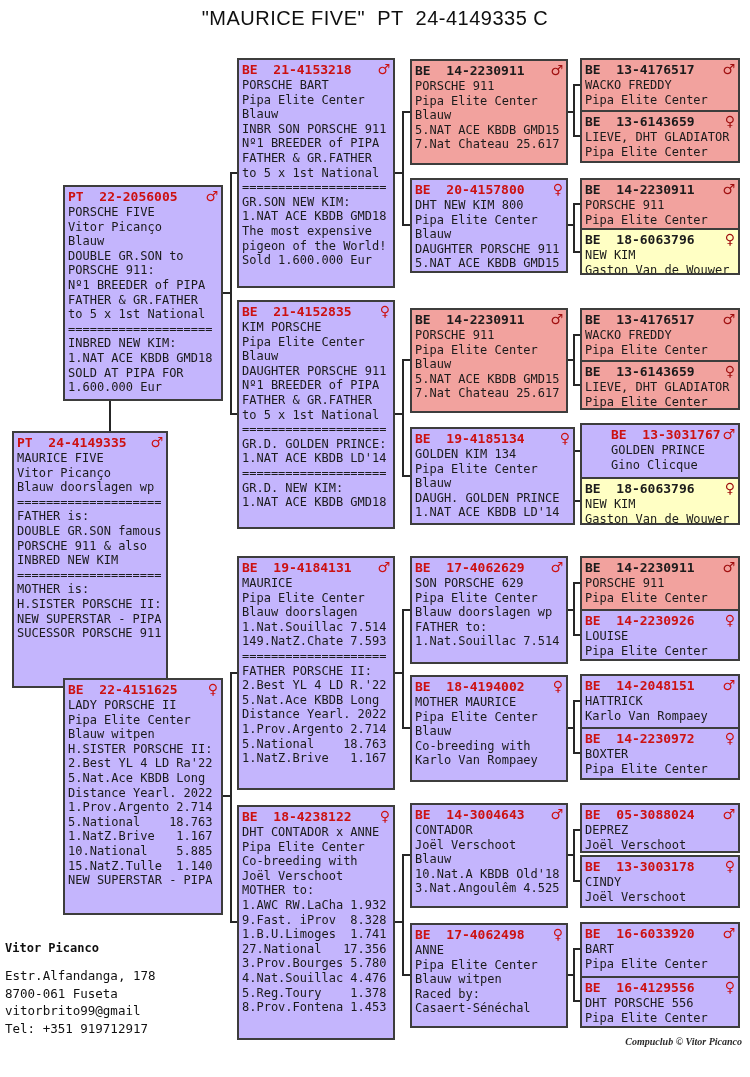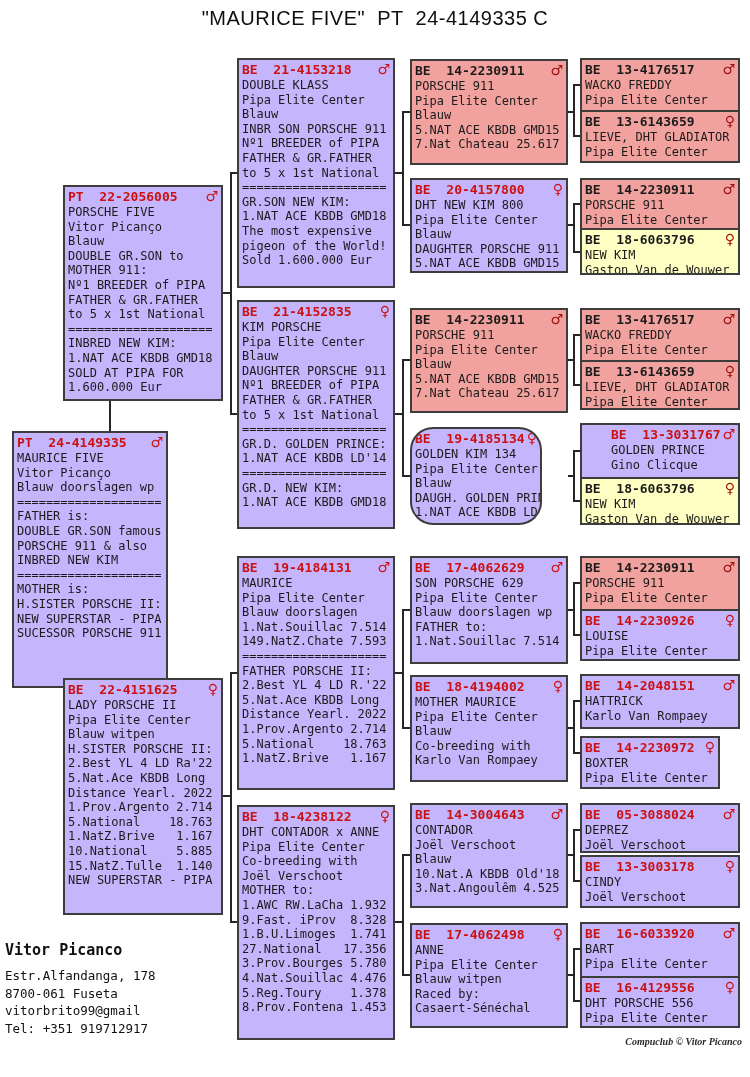--- a/index.html
+++ b/index.html
@@ -15,21 +15,21 @@
   .box.yellow{background:#FFFFC4;}
   .box-header{display:flex;justify-content:space-between;align-items:flex-start;
               font-weight:bold;font-size:13px;line-height:17px;white-space:pre;}
   .box-header .ring{color:#CC1111;}
   .box.pink .box-header .ring,.box.yellow .box-header .ring{color:#1b1b1b;}
   .sex{font-family:"DejaVu Sans",sans-serif;font-size:14px;line-height:16px;color:#CC1111;font-weight:bold;}
   .box.pink .sex,.box.yellow .sex{color:#A01010;}
   .box-body{font-size:12px;line-height:14.6px;color:#1b1b1b;}
   .box-body div{white-space:pre;}
   .connector{position:absolute;background:#262626;}
-  .owner{position:absolute;left:5px;top:941px;font-size:15px;font-weight:bold;color:#101010;white-space:pre;}
+  .owner{position:absolute;left:5px;top:941px;font-size:12px;font-weight:bold;color:#101010;white-space:pre;}
   .addr{position:absolute;left:5px;top:967px;font-size:12.5px;line-height:17.5px;color:#101010;}
   .addr div{white-space:pre;}
   .credit{position:absolute;right:8px;top:1036px;font-family:Liberation Serif, serif;
           font-style:italic;font-weight:bold;font-size:10px;color:#2b2b2b;white-space:pre;}
 </style>
 </head>
 <body>
 
 <div class="page">
   <div class="title">"MAURICE FIVE"  PT  24-4149335 C</div>
@@ -94,21 +94,21 @@
       <div class="connector" style="left: 573px; top: 1000px; width: 7px; height: 2px;"></div>
     </div>
   <div id="boxes">
       <div class="box white" style="left: 63px; top: 185px; width: 160px; height: 216px;">
         <div class="box-header"><span class="ring">PT  22-2056005</span><span class="sex">♂</span></div>
         <div class="box-body">
           <div>PORSCHE FIVE</div>
           <div>Vitor Picanço</div>
           <div>Blauw</div>
           <div>DOUBLE GR.SON to</div>
-          <div>MOTHER 911:</div>
+          <div>PORSCHE 911:</div>
           <div>Nº1 BREEDER of PIPA</div>
           <div>FATHER &amp; GR.FATHER</div>
           <div>to 5 x 1st National</div>
           <div>====================</div>
           <div>INBRED NEW KIM:</div>
           <div>1.NAT ACE KBDB GMD18</div>
           <div>SOLD AT PIPA FOR</div>
           <div>1.600.000 Eur</div>
         </div>
       </div>
@@ -144,21 +144,21 @@
           <div>5.National    18.763</div>
           <div>1.NatZ.Brive   1.167</div>
           <div>10.National    5.885</div>
           <div>15.NatZ.Tulle  1.140</div>
           <div>NEW SUPERSTAR - PIPA</div>
         </div>
       </div>
       <div class="box white" style="left: 237px; top: 58px; width: 158px; height: 230px;">
         <div class="box-header"><span class="ring">BE  21-4153218</span><span class="sex">♂</span></div>
         <div class="box-body">
-          <div>DOUBLE KLASS</div>
+          <div>PORSCHE BART</div>
           <div>Pipa Elite Center</div>
           <div>Blauw</div>
           <div>INBR SON PORSCHE 911</div>
           <div>Nº1 BREEDER of PIPA</div>
           <div>FATHER &amp; GR.FATHER</div>
           <div>to 5 x 1st National</div>
           <div>====================</div>
           <div>GR.SON NEW KIM:</div>
           <div>1.NAT ACE KBDB GMD18</div>
           <div>The most expensive</div>
@@ -243,21 +243,21 @@
       <div class="box pink" style="left: 410px; top: 308px; width: 158px; height: 105px;">
         <div class="box-header"><span class="ring">BE  14-2230911</span><span class="sex">♂</span></div>
         <div class="box-body">
           <div>PORSCHE 911</div>
           <div>Pipa Elite Center</div>
           <div>Blauw</div>
           <div>5.NAT ACE KBDB GMD15</div>
           <div>7.Nat Chateau 25.617</div>
         </div>
       </div>
-      <div class="box white" style="left: 410px; top: 427px; width: 132px; height: 98px; border-radius: 23px;">
+      <div class="box white" style="left: 410px; top: 427px; width: 165px; height: 98px;">
         <div class="box-header"><span class="ring">BE  19-4185134</span><span class="sex">♀</span></div>
         <div class="box-body">
           <div>GOLDEN KIM 134</div>
           <div>Pipa Elite Center</div>
           <div>Blauw</div>
           <div>DAUGH. GOLDEN PRINCE</div>
           <div>1.NAT ACE KBDB LD'14</div>
         </div>
       </div>
       <div class="box white" style="left: 410px; top: 556px; width: 158px; height: 108px;">
@@ -370,21 +370,21 @@
           <div>Pipa Elite Center</div>
         </div>
       </div>
       <div class="box white" style="left: 580px; top: 674px; width: 160px; height: 55px;">
         <div class="box-header"><span class="ring">BE  14-2048151</span><span class="sex">♂</span></div>
         <div class="box-body">
           <div>HATTRICK</div>
           <div>Karlo Van Rompaey</div>
         </div>
       </div>
-      <div class="box white" style="left: 580px; top: 727px; width: 140px; height: 53px; margin-top: 9px;">
+      <div class="box white" style="left: 580px; top: 727px; width: 160px; height: 53px;">
         <div class="box-header"><span class="ring">BE  14-2230972</span><span class="sex">♀</span></div>
         <div class="box-body">
           <div>BOXTER</div>
           <div>Pipa Elite Center</div>
         </div>
       </div>
       <div class="box white" style="left: 580px; top: 803px; width: 160px; height: 50px;">
         <div class="box-header"><span class="ring">BE  05-3088024</span><span class="sex">♂</span></div>
         <div class="box-body">
           <div>DEPREZ</div>

